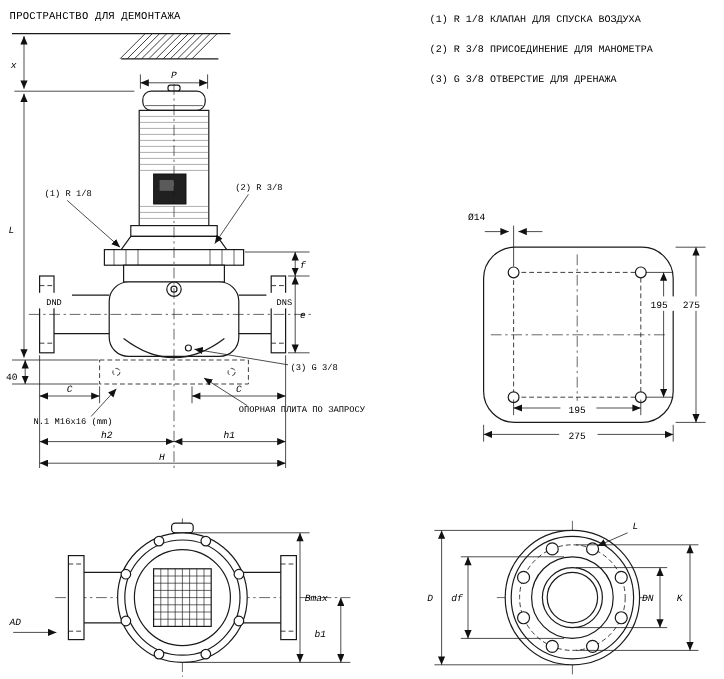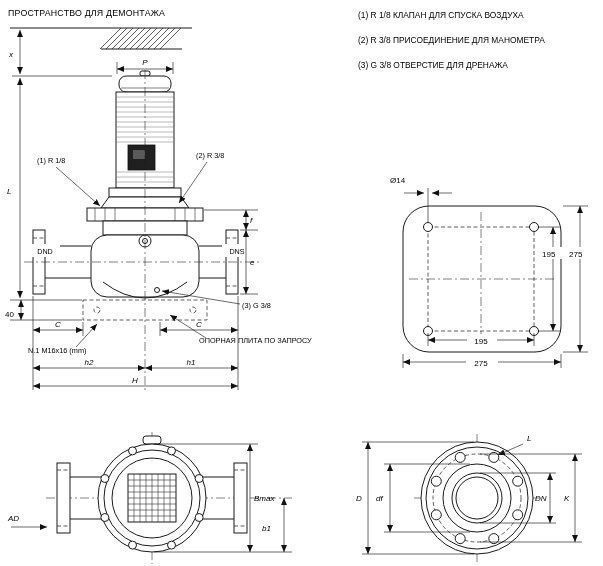--- a/index.html
+++ b/index.html
@@ -1,17 +1,17 @@
 <!DOCTYPE html>
 <html><head>
 <meta charset="utf-8">
 <style>
   html,body{margin:0;padding:0;background:#ffffff;}
   #stage{position:relative;width:603px;height:566px;background:#fff;overflow:hidden;
-         font-family:Liberation Sans, sans-serif;}
+         font-family:Liberation Mono, monospace;}
   svg{display:block;}
   .ln{stroke:#1a1a1a;stroke-width:1;fill:none;}
   .lnf{stroke:#1a1a1a;stroke-width:1;fill:#ffffff;}
   .tn{stroke:#1a1a1a;stroke-width:.55;fill:none;}
   .fin{stroke:#666;stroke-width:.45;fill:none;}
   .dim{stroke:#1a1a1a;stroke-width:.65;fill:none;}
   .dash{stroke:#1a1a1a;stroke-width:.7;fill:none;stroke-dasharray:4 2.5;}
   .ctr{stroke:#1a1a1a;stroke-width:.55;fill:none;stroke-dasharray:9 3 2 3;}
   .hatch{stroke:#1a1a1a;stroke-width:.7;}
   text{fill:#000;}

